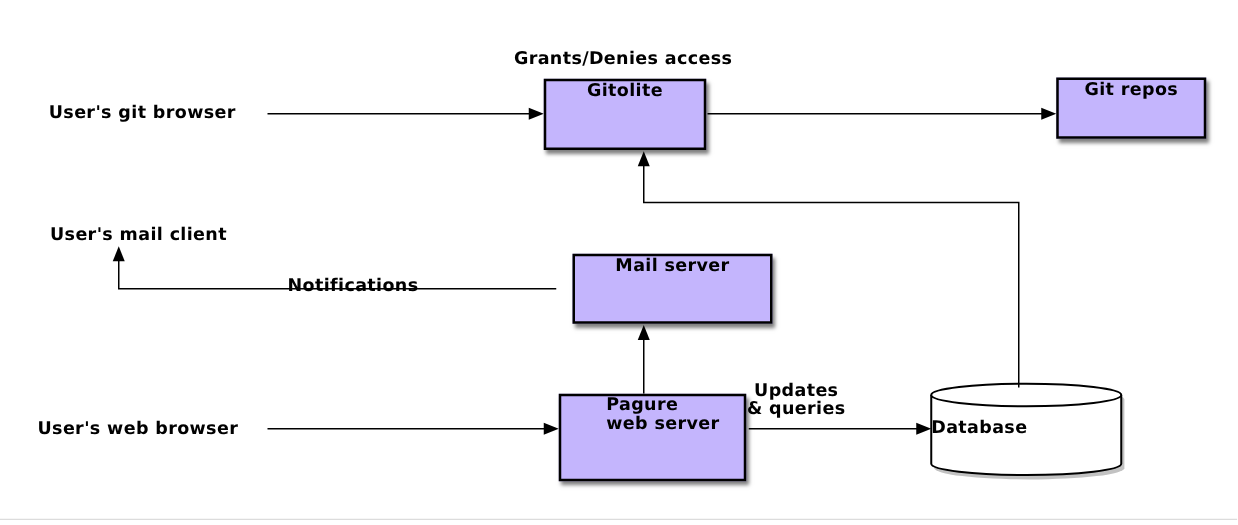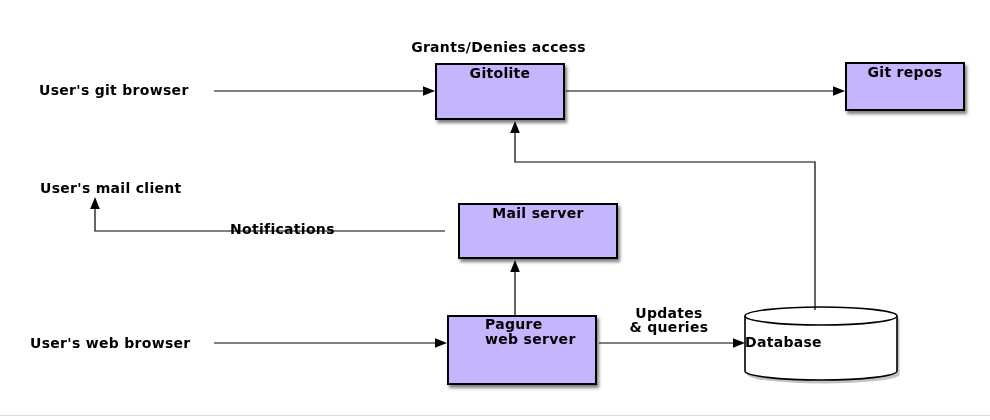--- a/index.html
+++ b/index.html
@@ -29,21 +29,21 @@
   .freelabel{
     position:absolute;
     font-size:14px;font-weight:bold;letter-spacing:0.3px;
     line-height:14px;white-space:nowrap;
   }
   .lbl-git-actions{left:39px;top:83px;}
   .lbl-mail-client{left:40px;top:181px;}
   .lbl-web-browser{left:30px;top:336px;text-align:right;}
   .lbl-grants{left:400px;top:40px;width:197px;text-align:center;}
   .lbl-notifications{left:230px;top:210px;width:130px;margin-top:12px;}
-  .lbl-updates{left:604px;top:306px;width:130px;text-align:center;line-height:14px;}
+  .lbl-updates{left:572px;top:306px;width:130px;text-align:center;line-height:14px;}
   .lbl-database{left:745px;top:335px;width:168px;text-align:left;}
   .bottom-hairline{position:absolute;left:0;top:415px;width:990px;height:1px;background:#dcdcdc;}
   .conn-line{stroke:#000;stroke-width:1.2;fill:none;}
   .conn-head{fill:#000;stroke:none;}
 </style>
 </head>
 <body>
 
 <div class="canvas">
 

